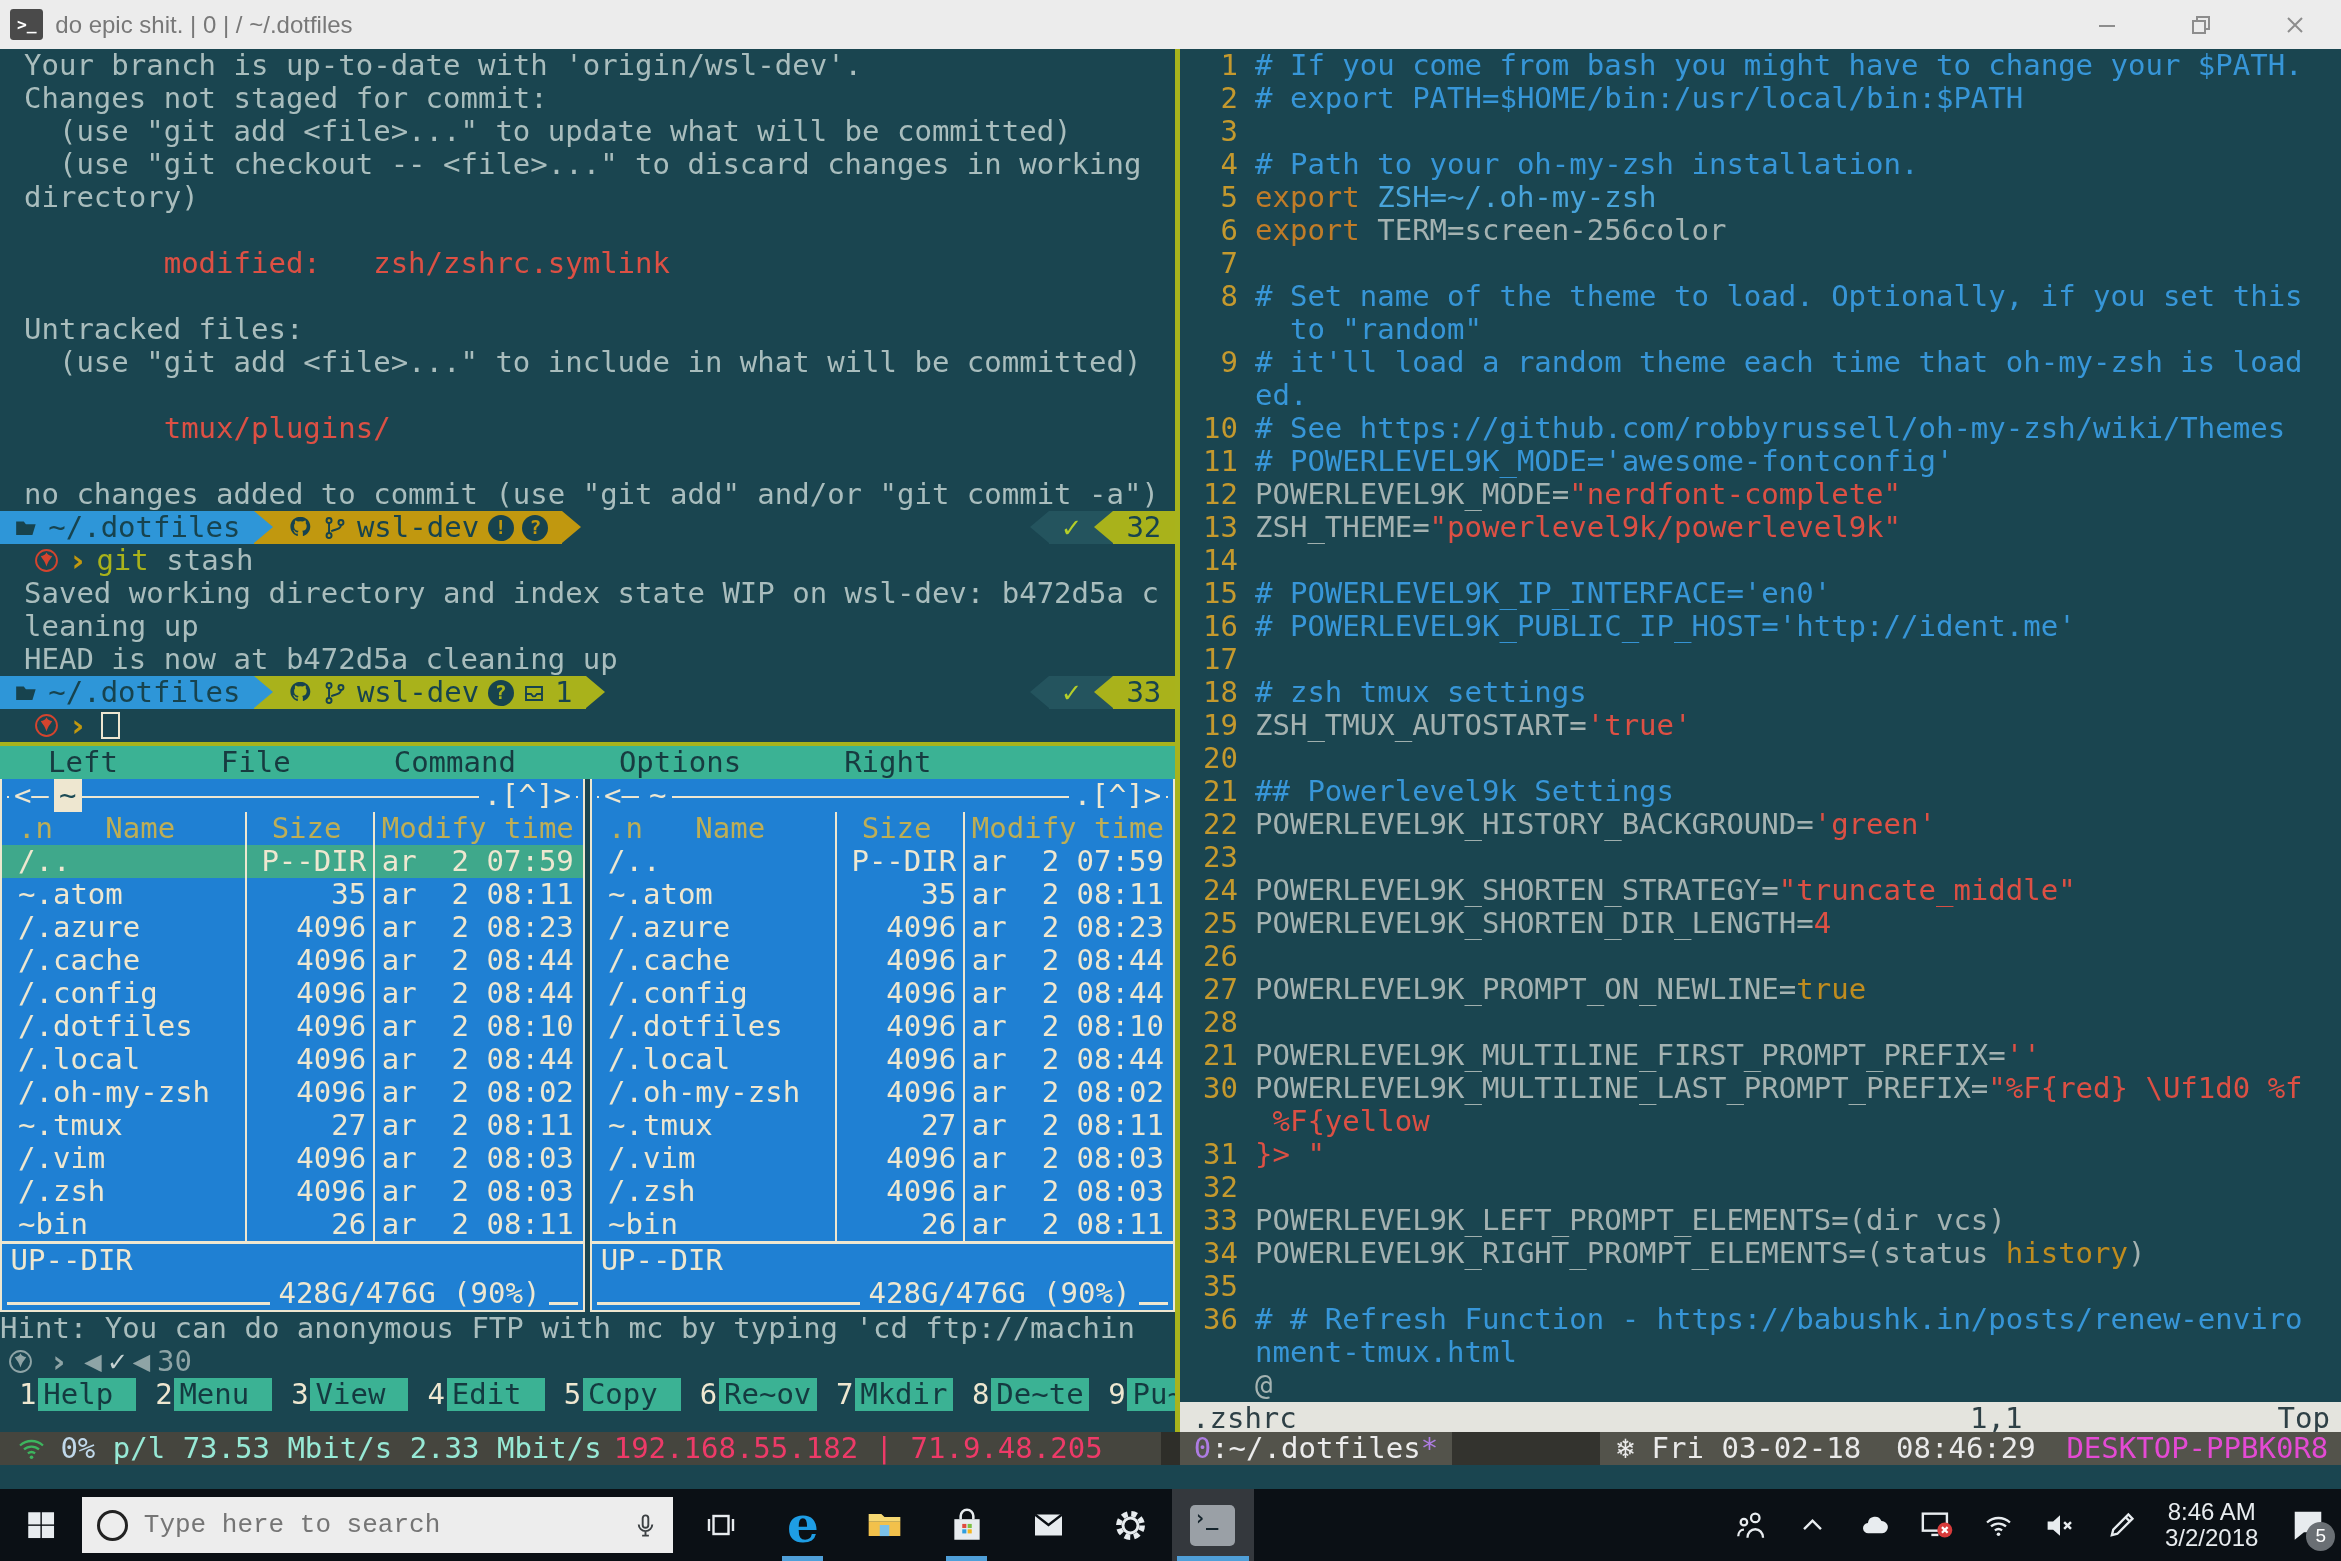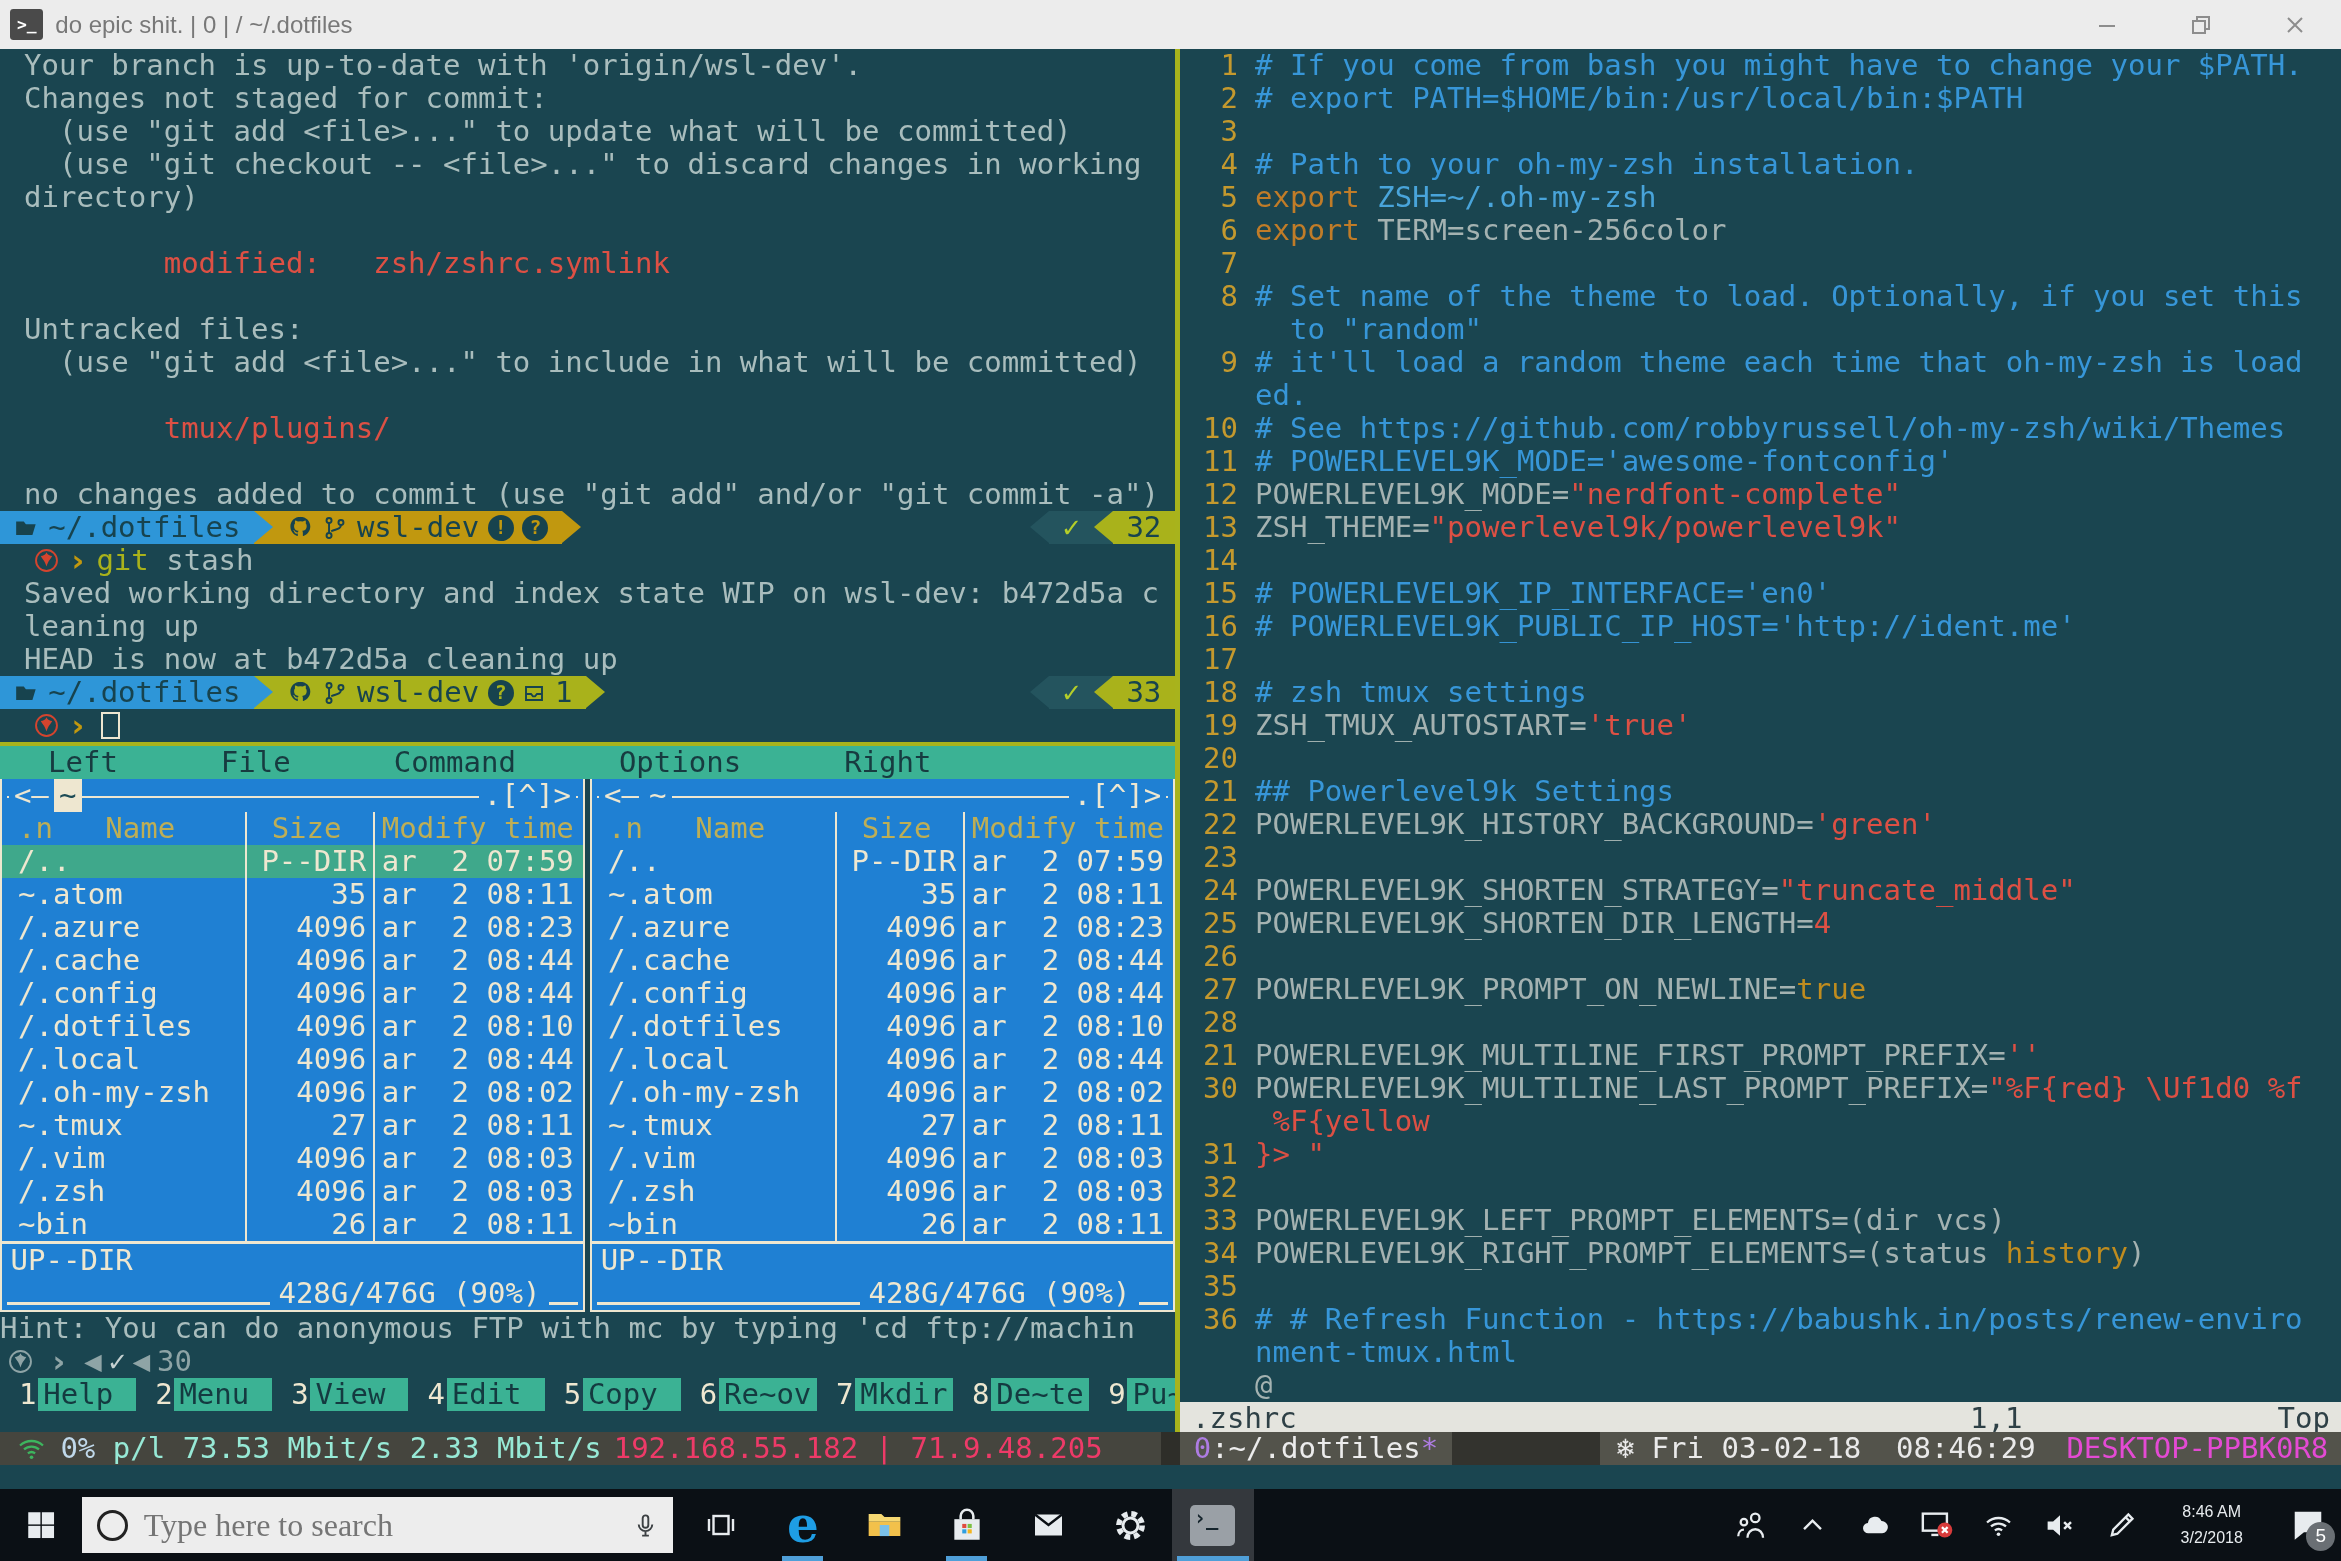--- a/index.html
+++ b/index.html
@@ -105,27 +105,27 @@
   .win-i{color:var(--violet);} .win-p{color:#ececec;}
 
   
   #taskbar{position:absolute;left:0;top:1489px;width:2342px;height:72px;background:var(--tb-bg);display:flex;align-items:center;font-family:"Liberation Sans",sans-serif;color:#e8ecef;}
   .tb-btn{width:82px;height:72px;display:flex;align-items:center;justify-content:center;position:relative;flex:none;}
   .tb-btn.run::after{content:"";position:absolute;left:20.5px;right:20.5px;bottom:0;height:5.1px;background:var(--under);}
   .tb-btn.active{background:#34383d;}
   .tb-btn.active::after{content:"";position:absolute;left:5.1px;right:5.1px;bottom:0;height:5.1px;background:var(--under);}
   #searchbox{width:591px;height:56px;background:#ededed;display:flex;align-items:center;margin-right:6.8px;flex:none;}
   #searchbox .ring{width:31px;height:31px;border:3.4px solid #222;border-radius:50%;margin:0 15.4px;flex:none;}
-  #searchbox input{border:none;outline:none;background:transparent;flex:1;font-size:32px;color:#3c4043;font-family:Liberation Serif, serif;}
+  #searchbox input{border:none;outline:none;background:transparent;flex:1;font-size:26px;color:#3c4043;font-family:Liberation Mono, monospace;}
   #searchbox .mic{margin-right:13.7px;}
   .edge-e{color:#1e9de4;font-size:50px;font-weight:bold;font-family:"DejaVu Serif",serif;line-height:1;}
   .term-tile{width:45px;height:41px;background:#9aa0a6;border-radius:5.1px;display:flex;align-items:flex-start;justify-content:flex-start;padding:1.7px 3.4px;color:#15242c;font-family:"DejaVu Sans Mono",monospace;font-weight:bold;font-size:20.5px;}
   #tray{margin-left:auto;display:flex;align-items:center;gap:6.8px;}
   .tr-ic{width:55px;height:72px;display:flex;align-items:center;justify-content:center;flex:none;}
-  #clock{width:111px;text-align:center;font-size:16px;line-height:26px;}
+  #clock{width:111px;text-align:center;font-size:24px;line-height:26px;}
   #notif{position:relative;width:68px;height:72px;display:flex;align-items:center;justify-content:center;}
   #notif .bdg{position:absolute;right:6.8px;bottom:10.3px;width:29px;height:29px;border-radius:50%;background:#6a6f74;color:#fff;font-size:19px;display:flex;align-items:center;justify-content:center;}
 </style>
 </head>
 <body>
 
 <div id="stage">
 
   <div id="titlebar">
     <div class="tb-appicon">&gt;_</div>

